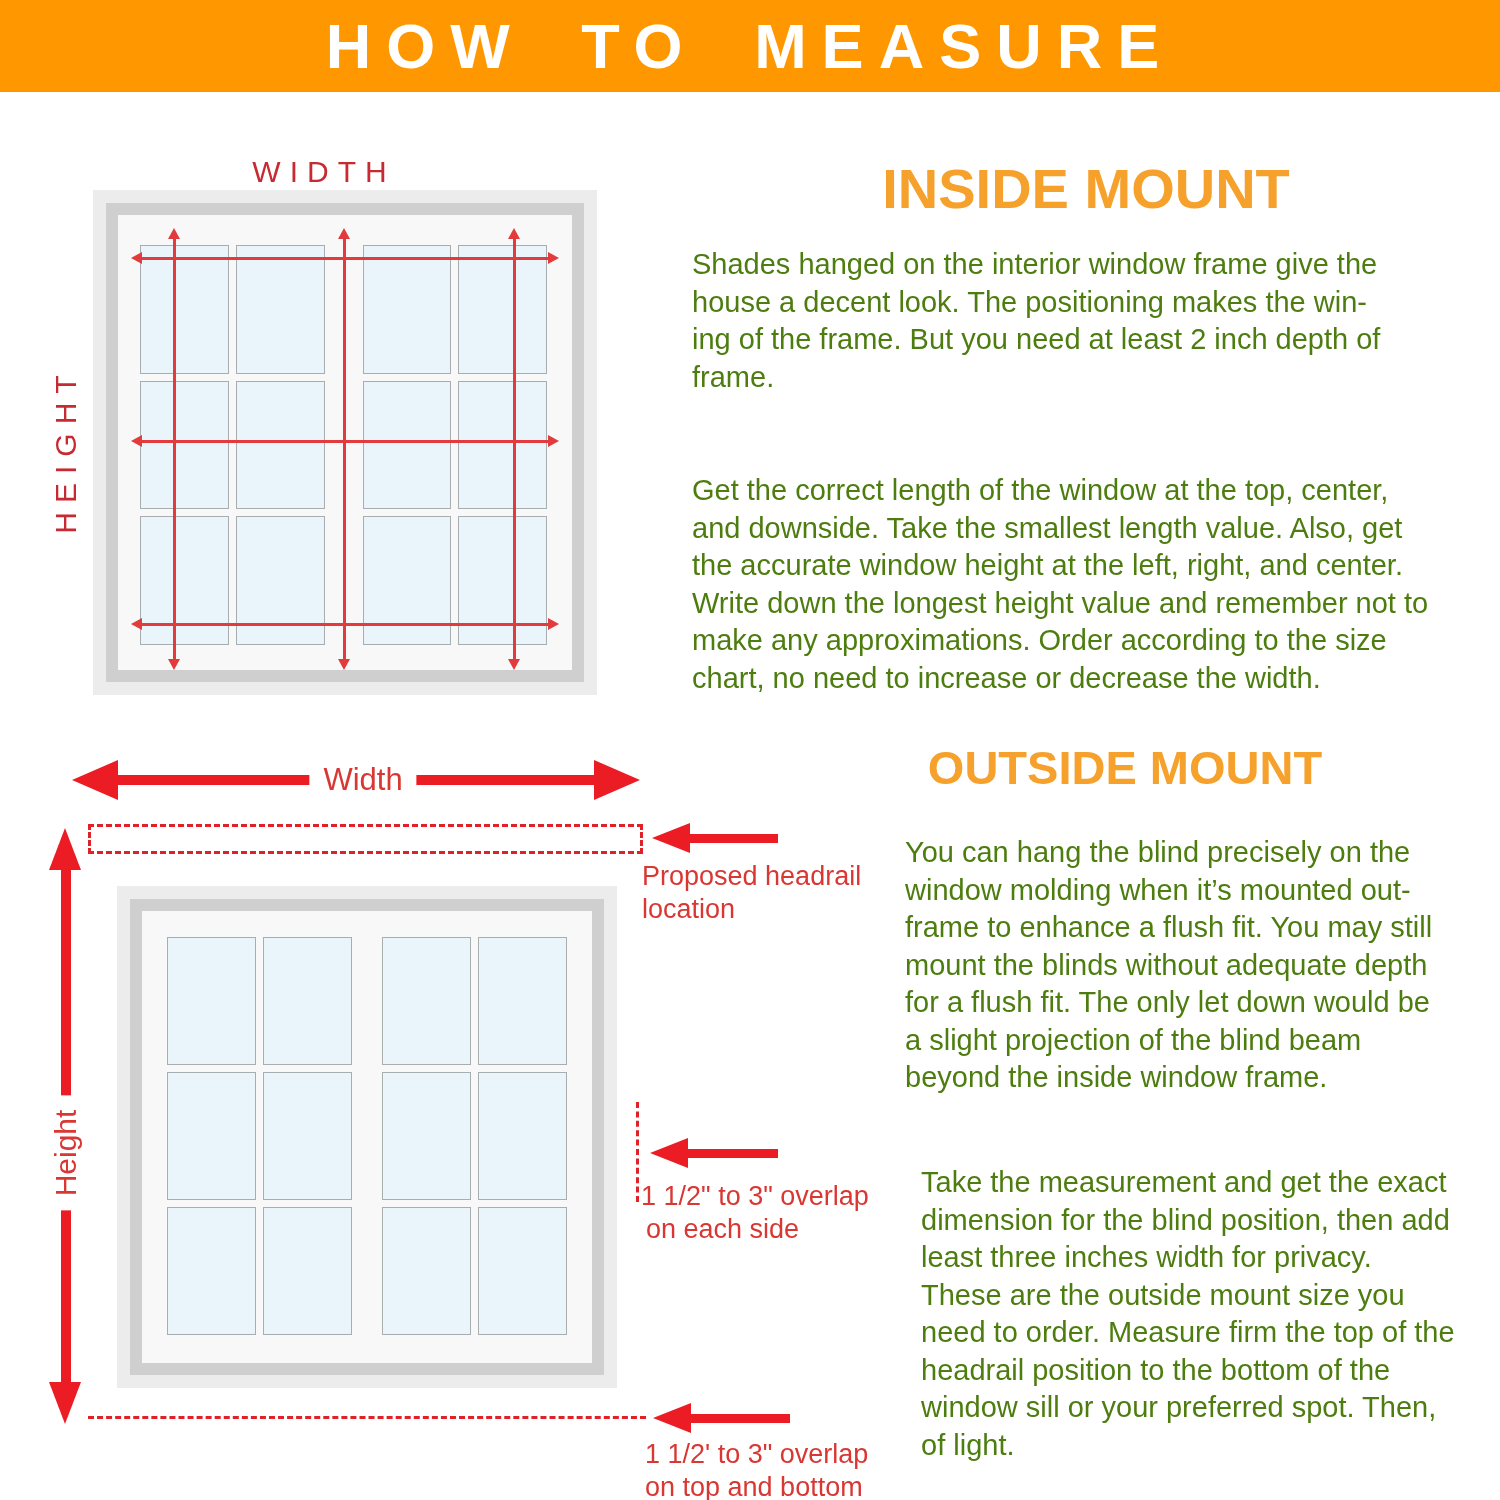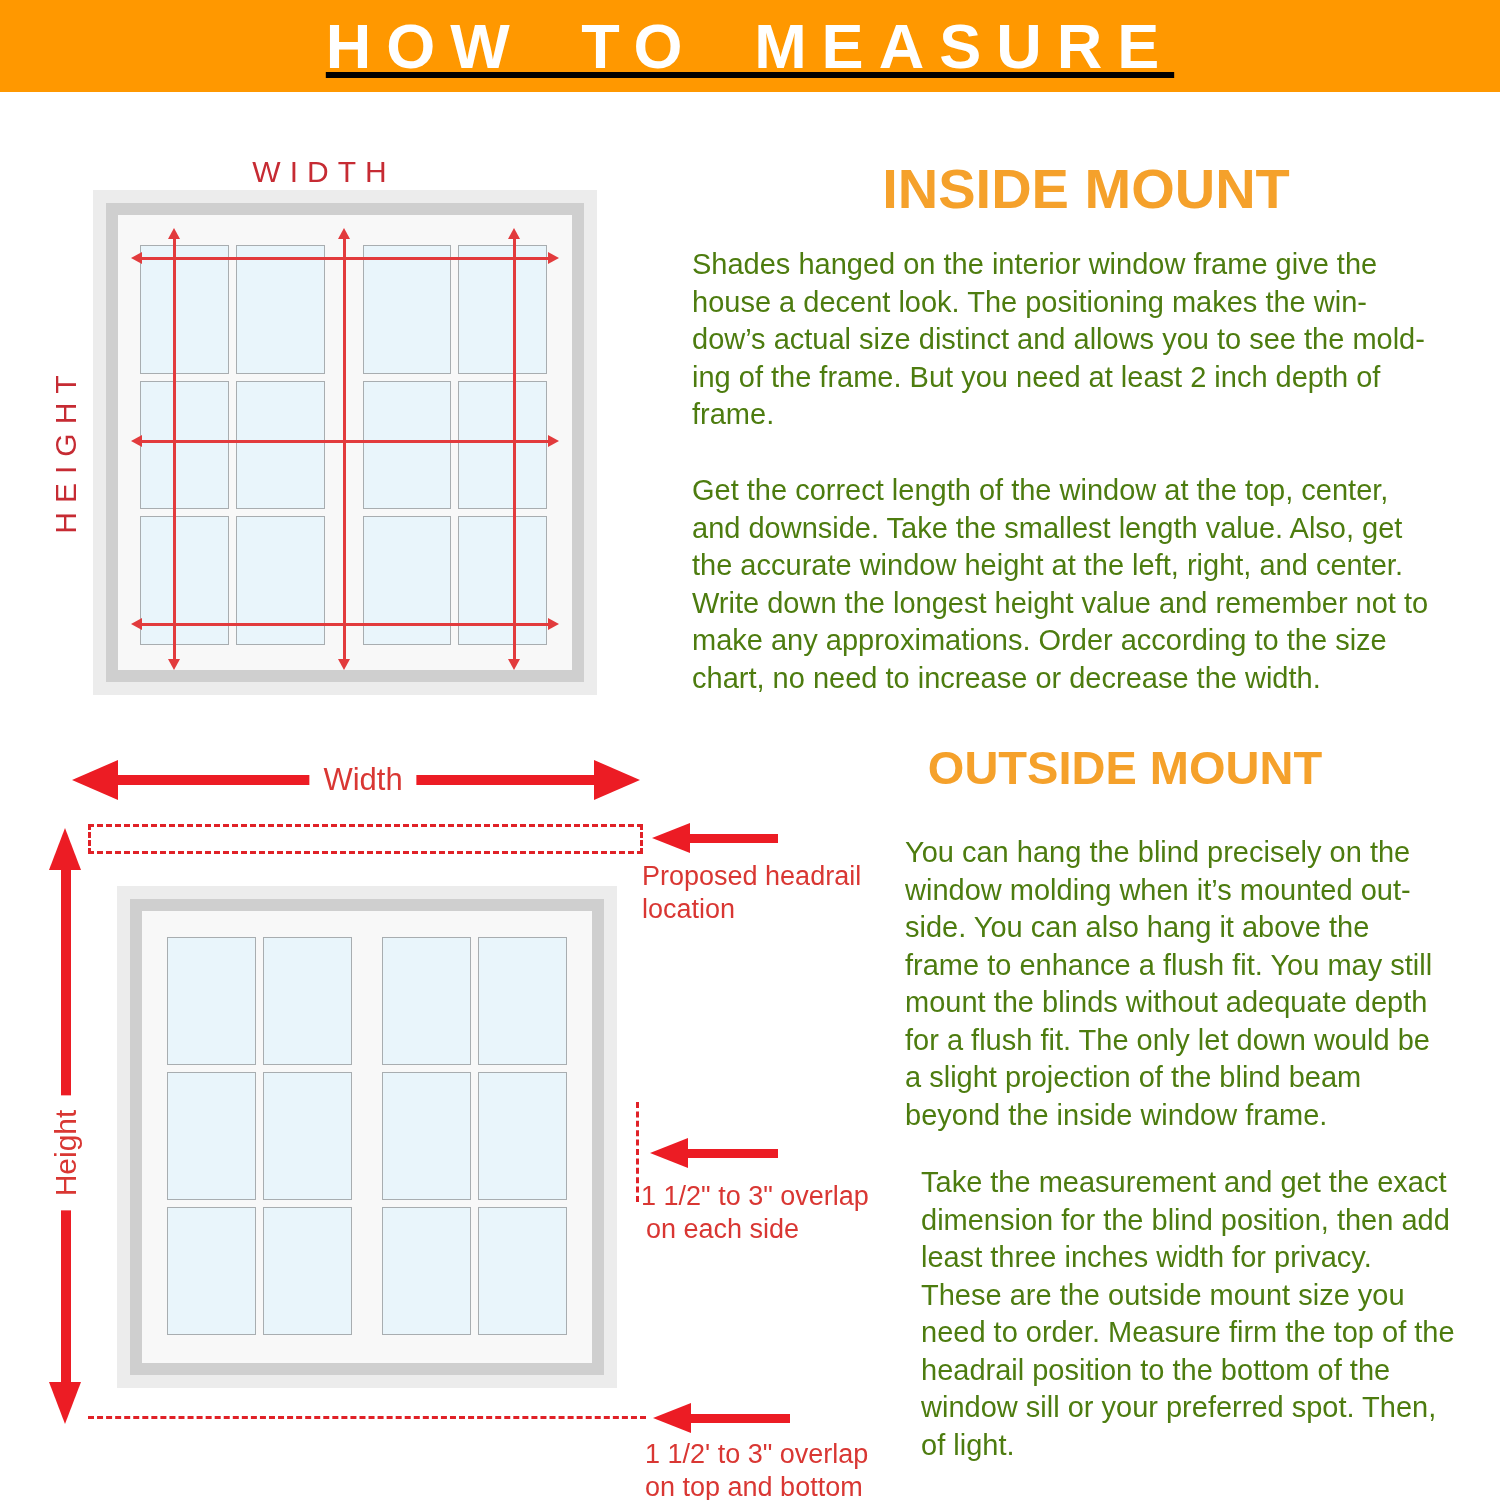--- a/index.html
+++ b/index.html
@@ -1,20 +1,20 @@
 <!DOCTYPE html>
 <html><head>
 <meta charset="utf-8">
 <style>
   html,body{margin:0;padding:0;background:#fff;}
   #page{position:relative;width:1500px;height:1500px;background:#ffffff;overflow:hidden;
         font-family:"Liberation Sans","DejaVu Sans",sans-serif;}
 
   
-  .banner{position:absolute;left:0;top:0;width:1500px;height:92px;background:#FF9800;text-decoration:underline;}
+  .banner{position:absolute;left:0;top:0;width:1500px;height:92px;background:#FF9800;}
   .banner h1{margin:0;line-height:92px;text-align:center;color:#ffffff;font-size:63px;
              font-weight:700;letter-spacing:15px;word-spacing:24px;}
 
   
   .mount-heading{position:absolute;text-align:center;font-weight:700;color:#F5A12B;white-space:nowrap;}
   .h-inside{left:656px;top:156px;width:860px;font-size:56px;}
   .h-outside{left:845px;top:740px;width:560px;font-size:47px;}
 
   
   .body-text{position:absolute;color:#4d7c0f;font-size:29px;line-height:37.5px;}
@@ -108,21 +108,20 @@
   <div class="ta-h" style="left:142px;top:623px;width:406px;"></div>
   <div class="ta-v" style="left:173px;top:239px;height:420px;"></div>
   <div class="ta-v" style="left:343px;top:239px;height:420px;"></div>
   <div class="ta-v" style="left:513px;top:239px;height:420px;"></div>
 
   <div class="mount-heading h-inside">INSIDE MOUNT</div>
 
   <div class="body-text" style="left:692px;top:246px;">
     <span class="tline">Shades hanged on the interior window frame give the</span>
     <span class="tline">house a decent look. The positioning makes the win-</span>
-    <span class="tline">dow’s actual size distinct and allows you to see the mold-</span>
     <span class="tline">ing of the frame. But you need at least 2 inch depth of</span>
     <span class="tline">frame.</span>
   </div>
 
   <div class="body-text" style="left:692px;top:472px;">
     <span class="tline">Get the correct length of the window at the top, center,</span>
     <span class="tline">and downside. Take the smallest length value. Also, get</span>
     <span class="tline">the accurate window height at the left, right, and center.</span>
     <span class="tline">Write down the longest height value and remember not to</span>
     <span class="tline">make any approximations. Order according to the size</span>
@@ -178,21 +177,20 @@
   <div class="ann" style="left:645px;top:1438px;">
     <span class="tline">1 1/2' to 3" overlap</span>
     <span class="tline">on top and bottom</span>
   </div>
 
   <div class="mount-heading h-outside">OUTSIDE MOUNT</div>
 
   <div class="body-text" style="left:905px;top:834px;">
     <span class="tline">You can hang the blind precisely on the</span>
     <span class="tline">window molding when it’s mounted out-</span>
-    <span class="tline">side. You can also hang it above the</span>
     <span class="tline">frame to enhance a flush fit. You may still</span>
     <span class="tline">mount the blinds without adequate depth</span>
     <span class="tline">for a flush fit. The only let down would be</span>
     <span class="tline">a slight projection of the blind beam</span>
     <span class="tline">beyond the inside window frame.</span>
   </div>
 
   <div class="body-text" style="left:905px;top:1164px;margin-left:16px;">
     <span class="tline">Take the measurement and get the exact</span>
     <span class="tline">dimension for the blind position, then add</span>

